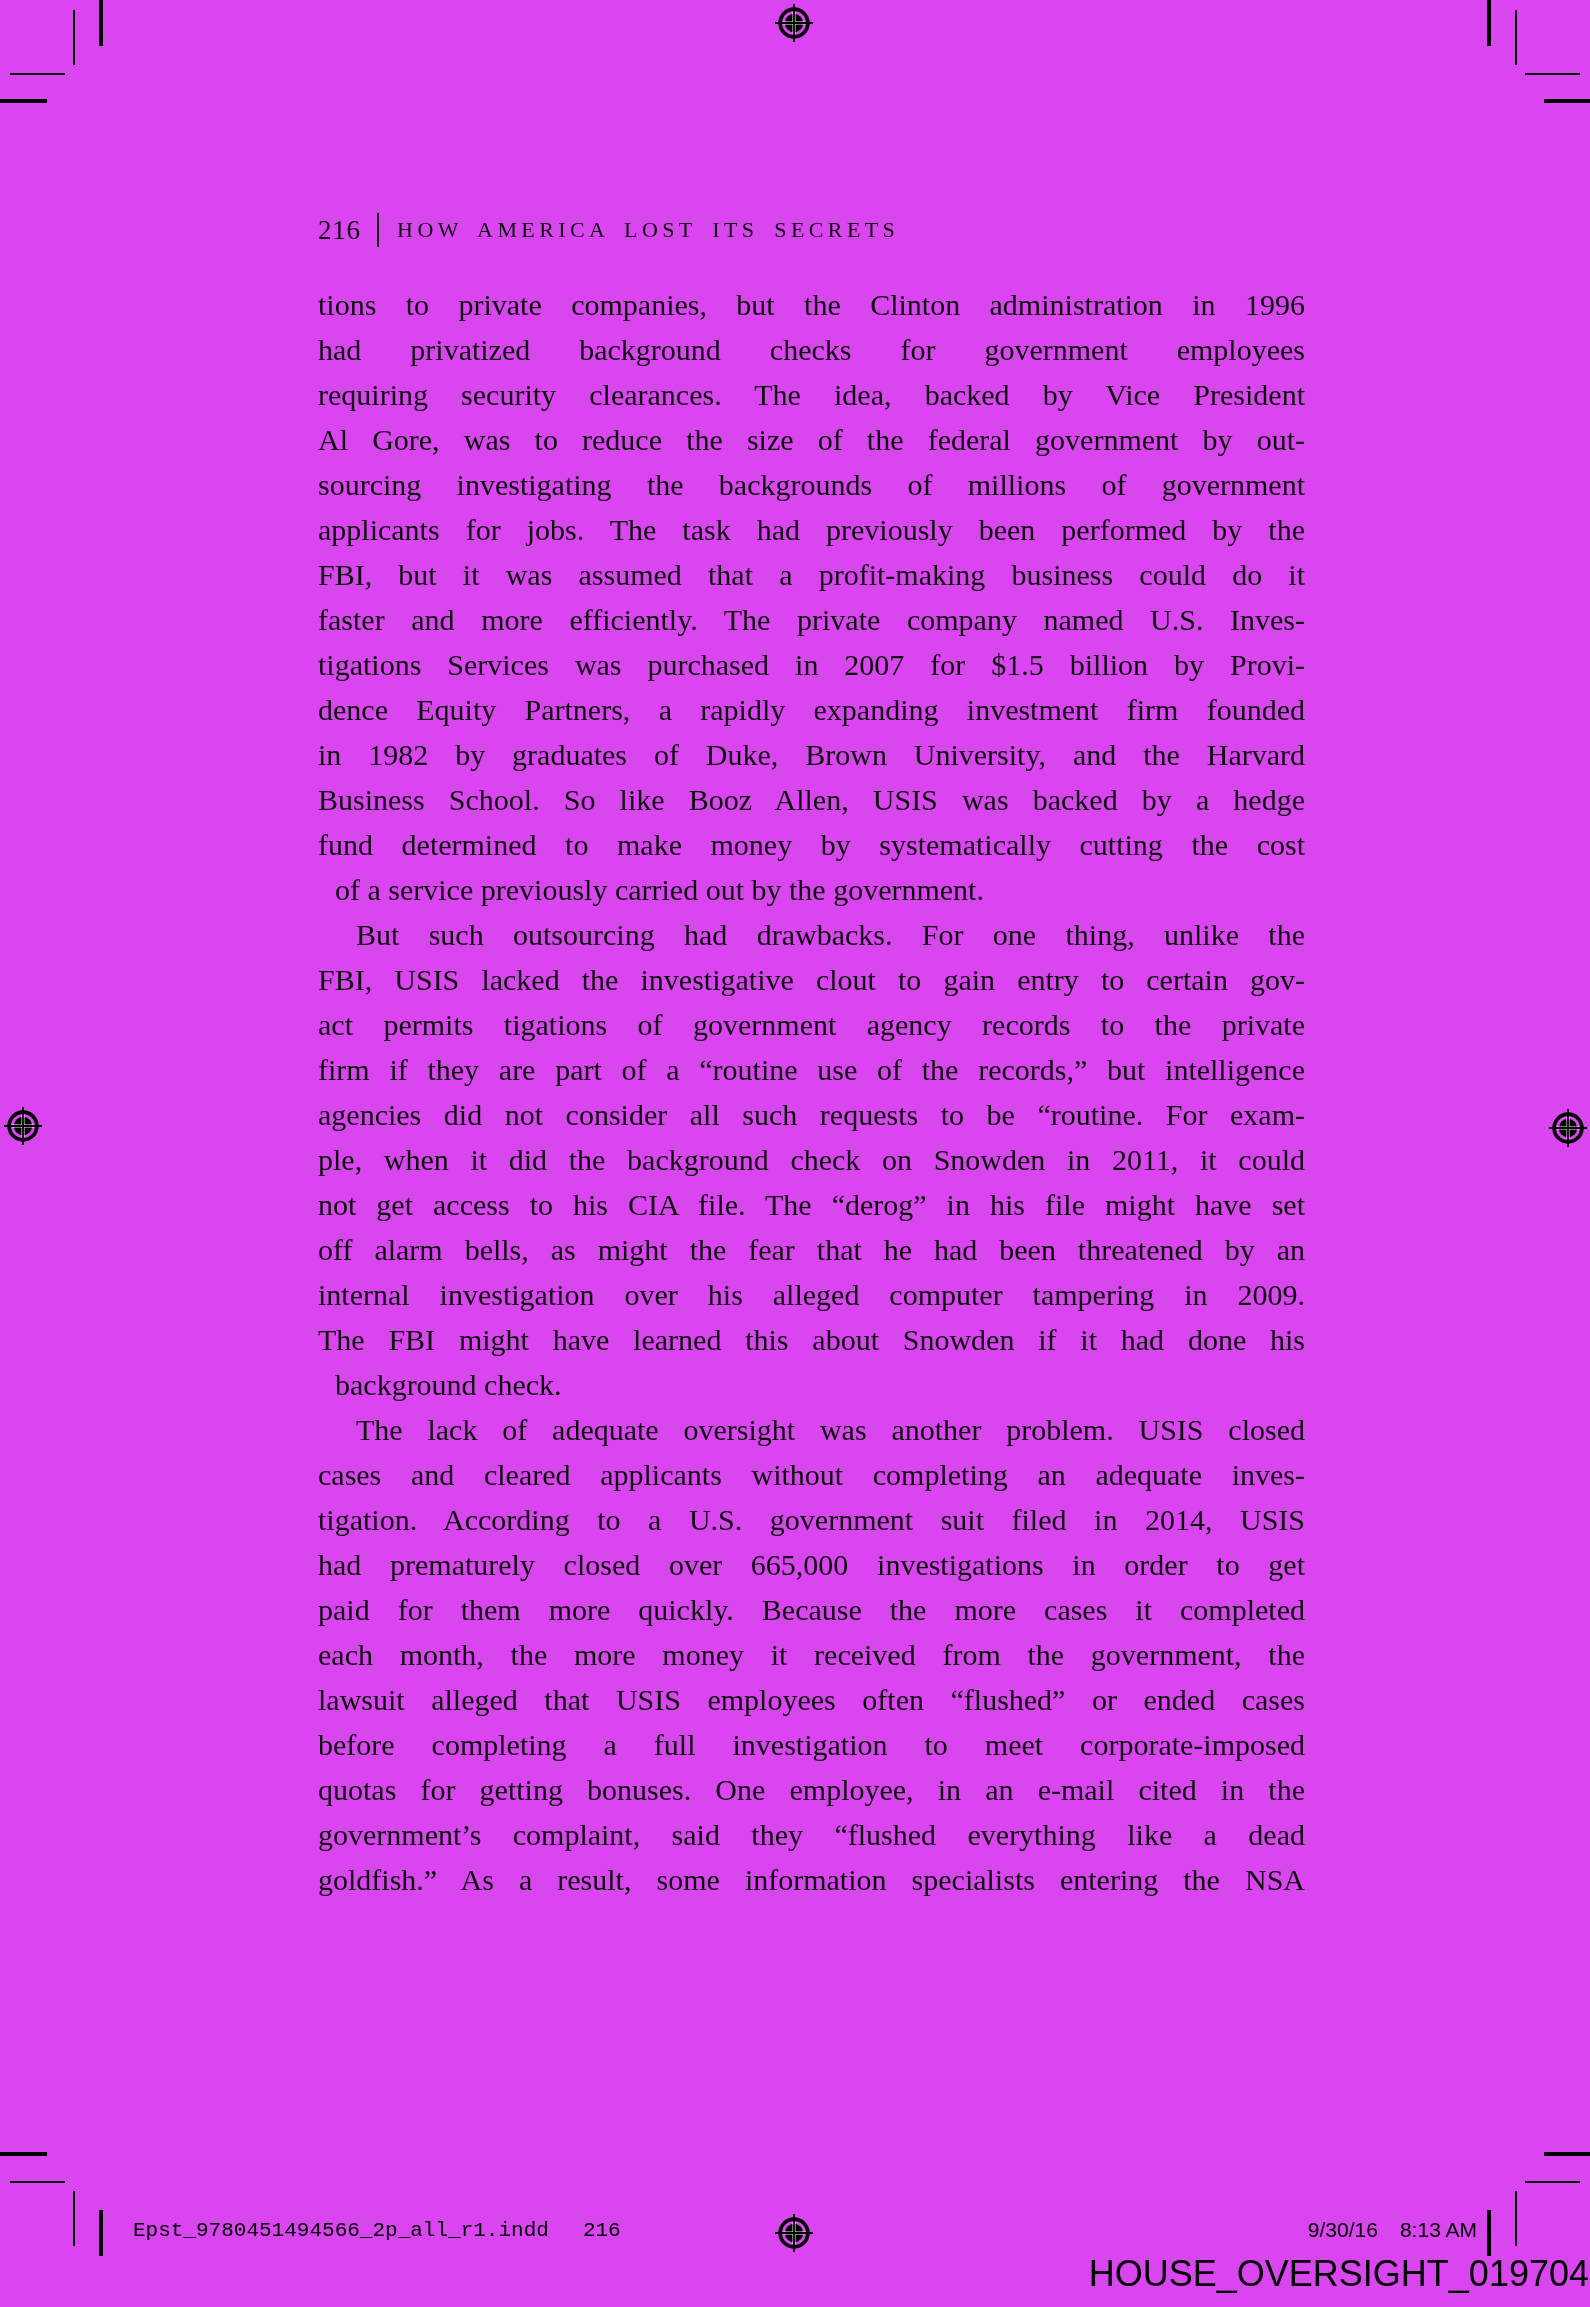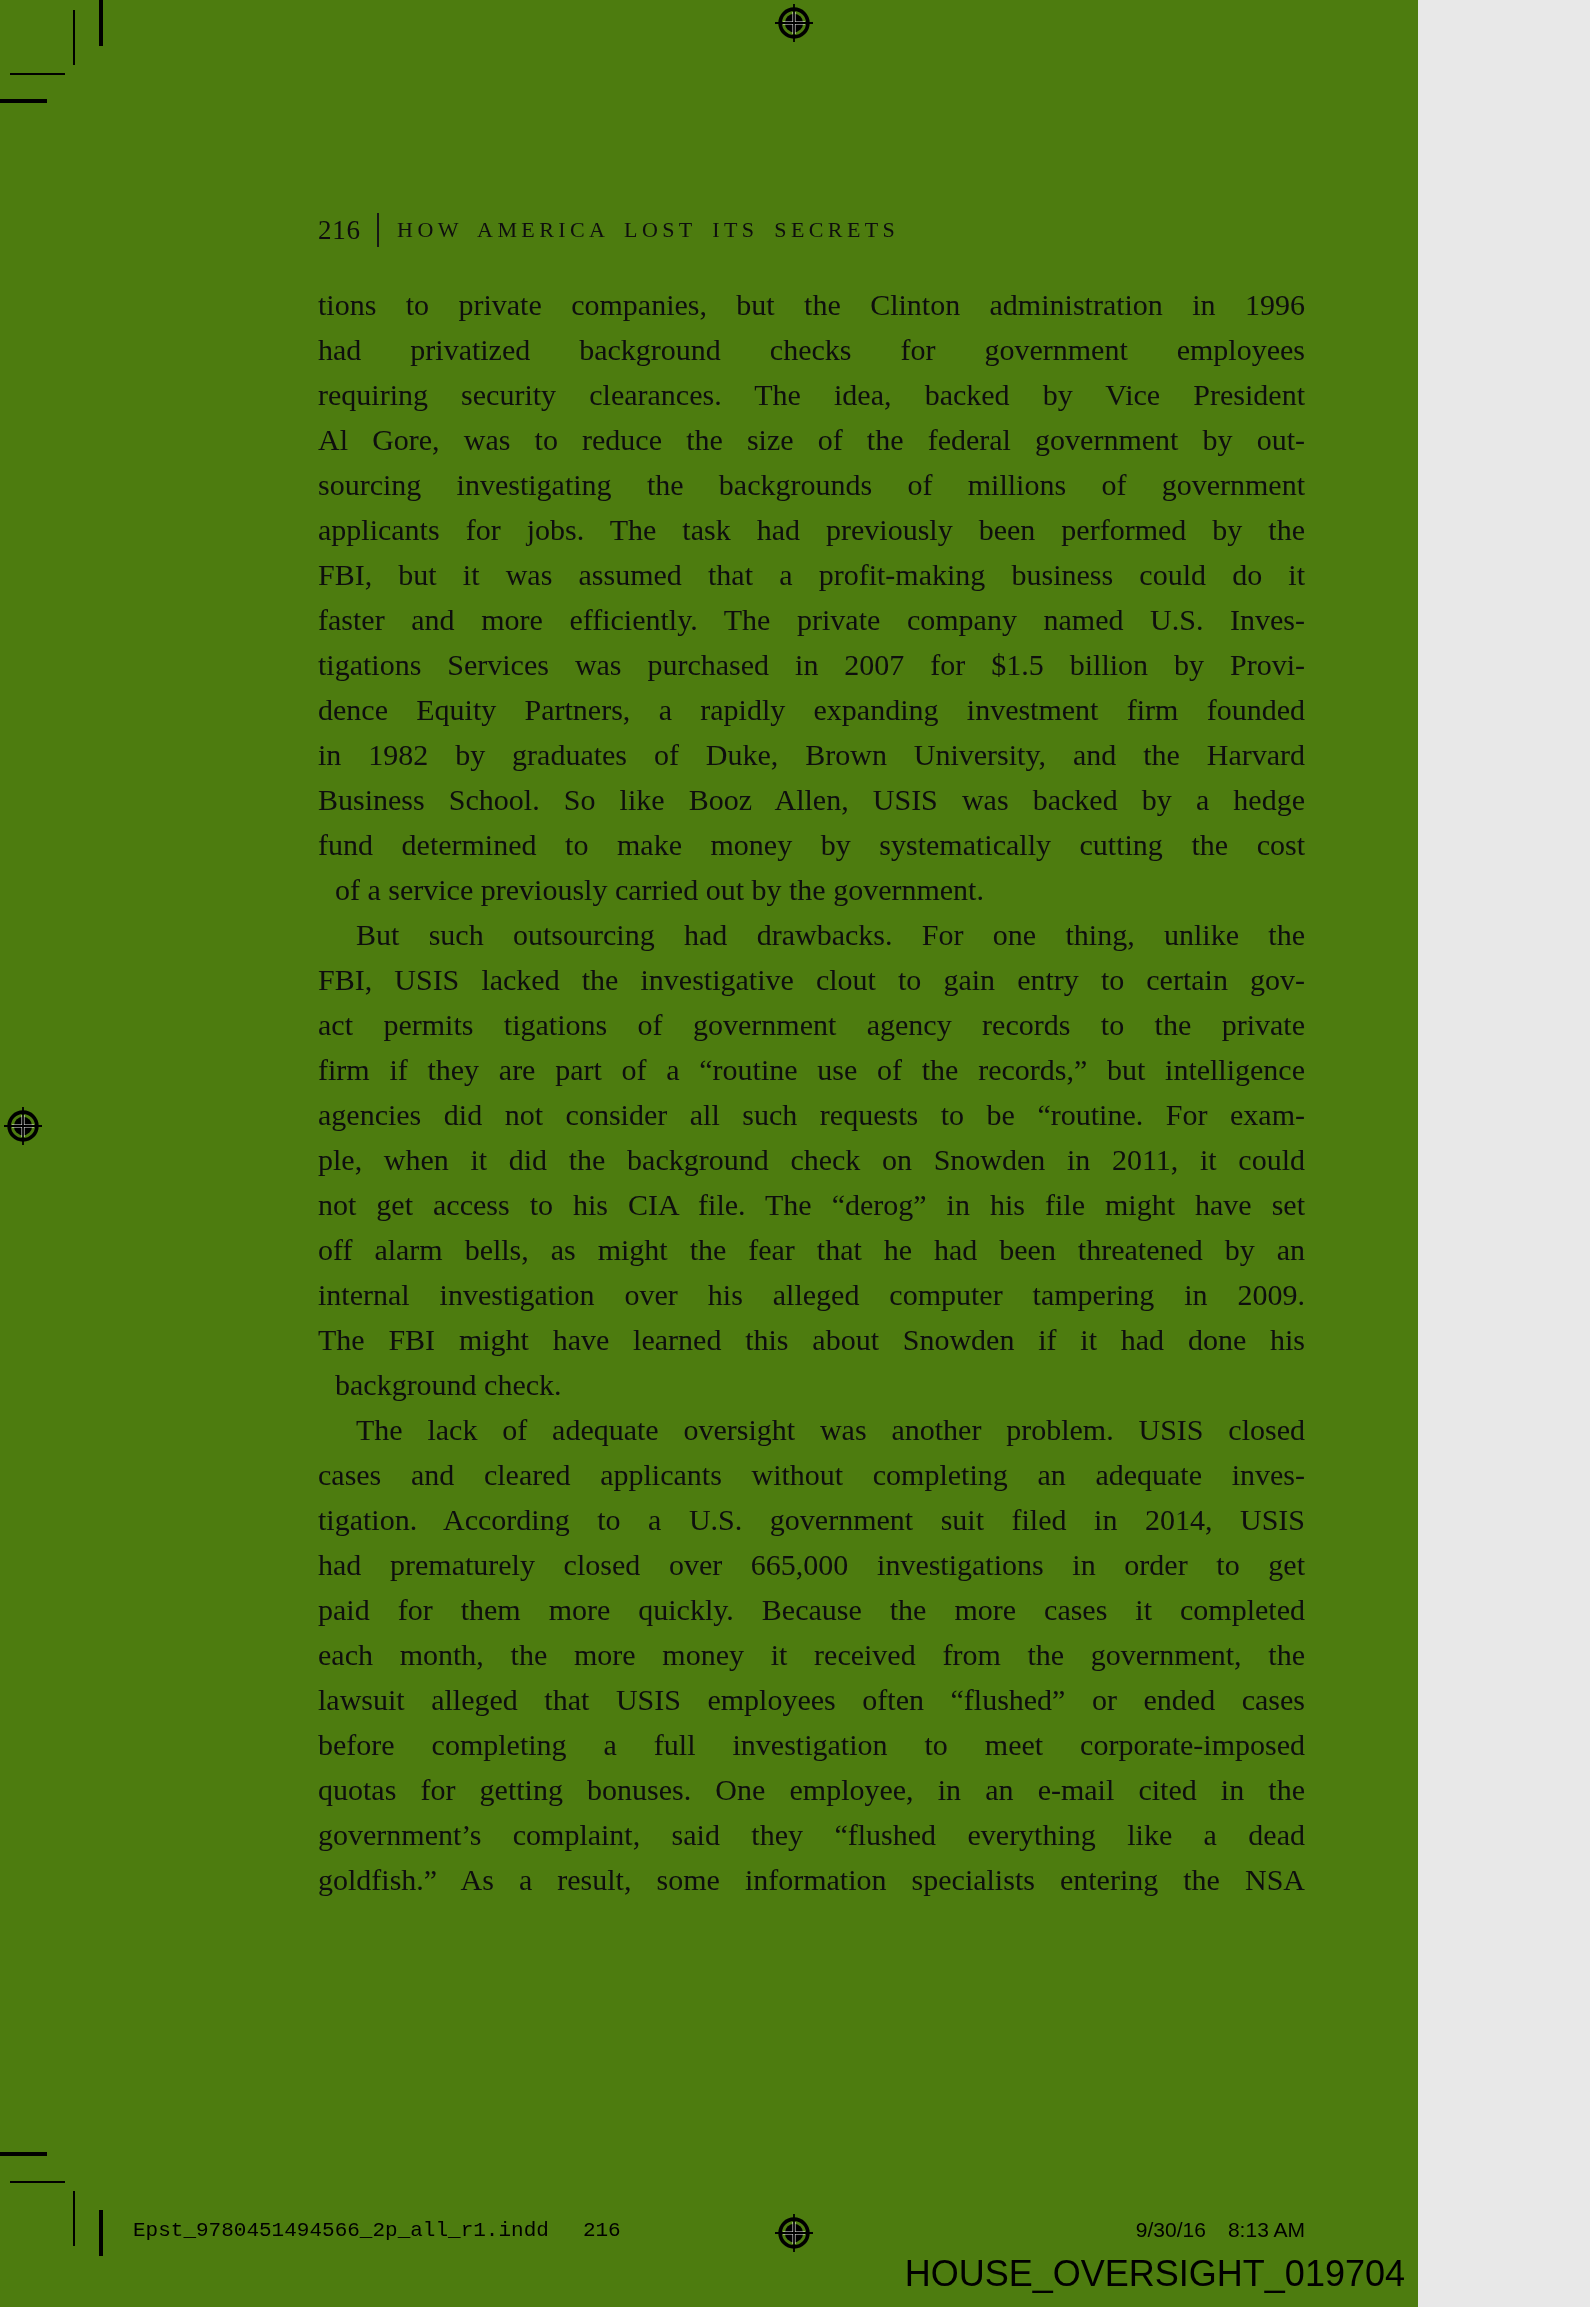--- a/index.html
+++ b/index.html
@@ -1,20 +1,20 @@
 <!DOCTYPE html>
 <html style="font-size:12px"><head>
 <meta charset="utf-8">
 <style>
   html, body { margin: 0; padding: 0; background: #e8e8e8; }
   .page {
     position: relative;
-    width: 1418px;
+    width: 1590px;
     height: 2307px;
-    background: #4d7c0f;
+    background: #d946ef;
     font-family: "Liberation Serif", serif;
     color: #0e0e0e;
     overflow: hidden;
   }
 
   
   .running-head {
     position: absolute;
     left: 318px;
     top: 213px;
@@ -74,21 +74,21 @@
     right: 113px;
     top: 2218px;
     font-family: "Liberation Sans", sans-serif;
     font-size: 21px;
     color: #000;
     white-space: nowrap;
   }
   .slug-time { margin-left: 22px; }
   .stamp {
     position: absolute;
-    right: 13px;
+    right: 1px;
     top: 2253px;
     font-family: "Liberation Sans", sans-serif;
     font-size: 36px;
     letter-spacing: 0px;
     color: #000;
     white-space: nowrap;
   }
 
   
   .crop { position: absolute; background: #000; }

